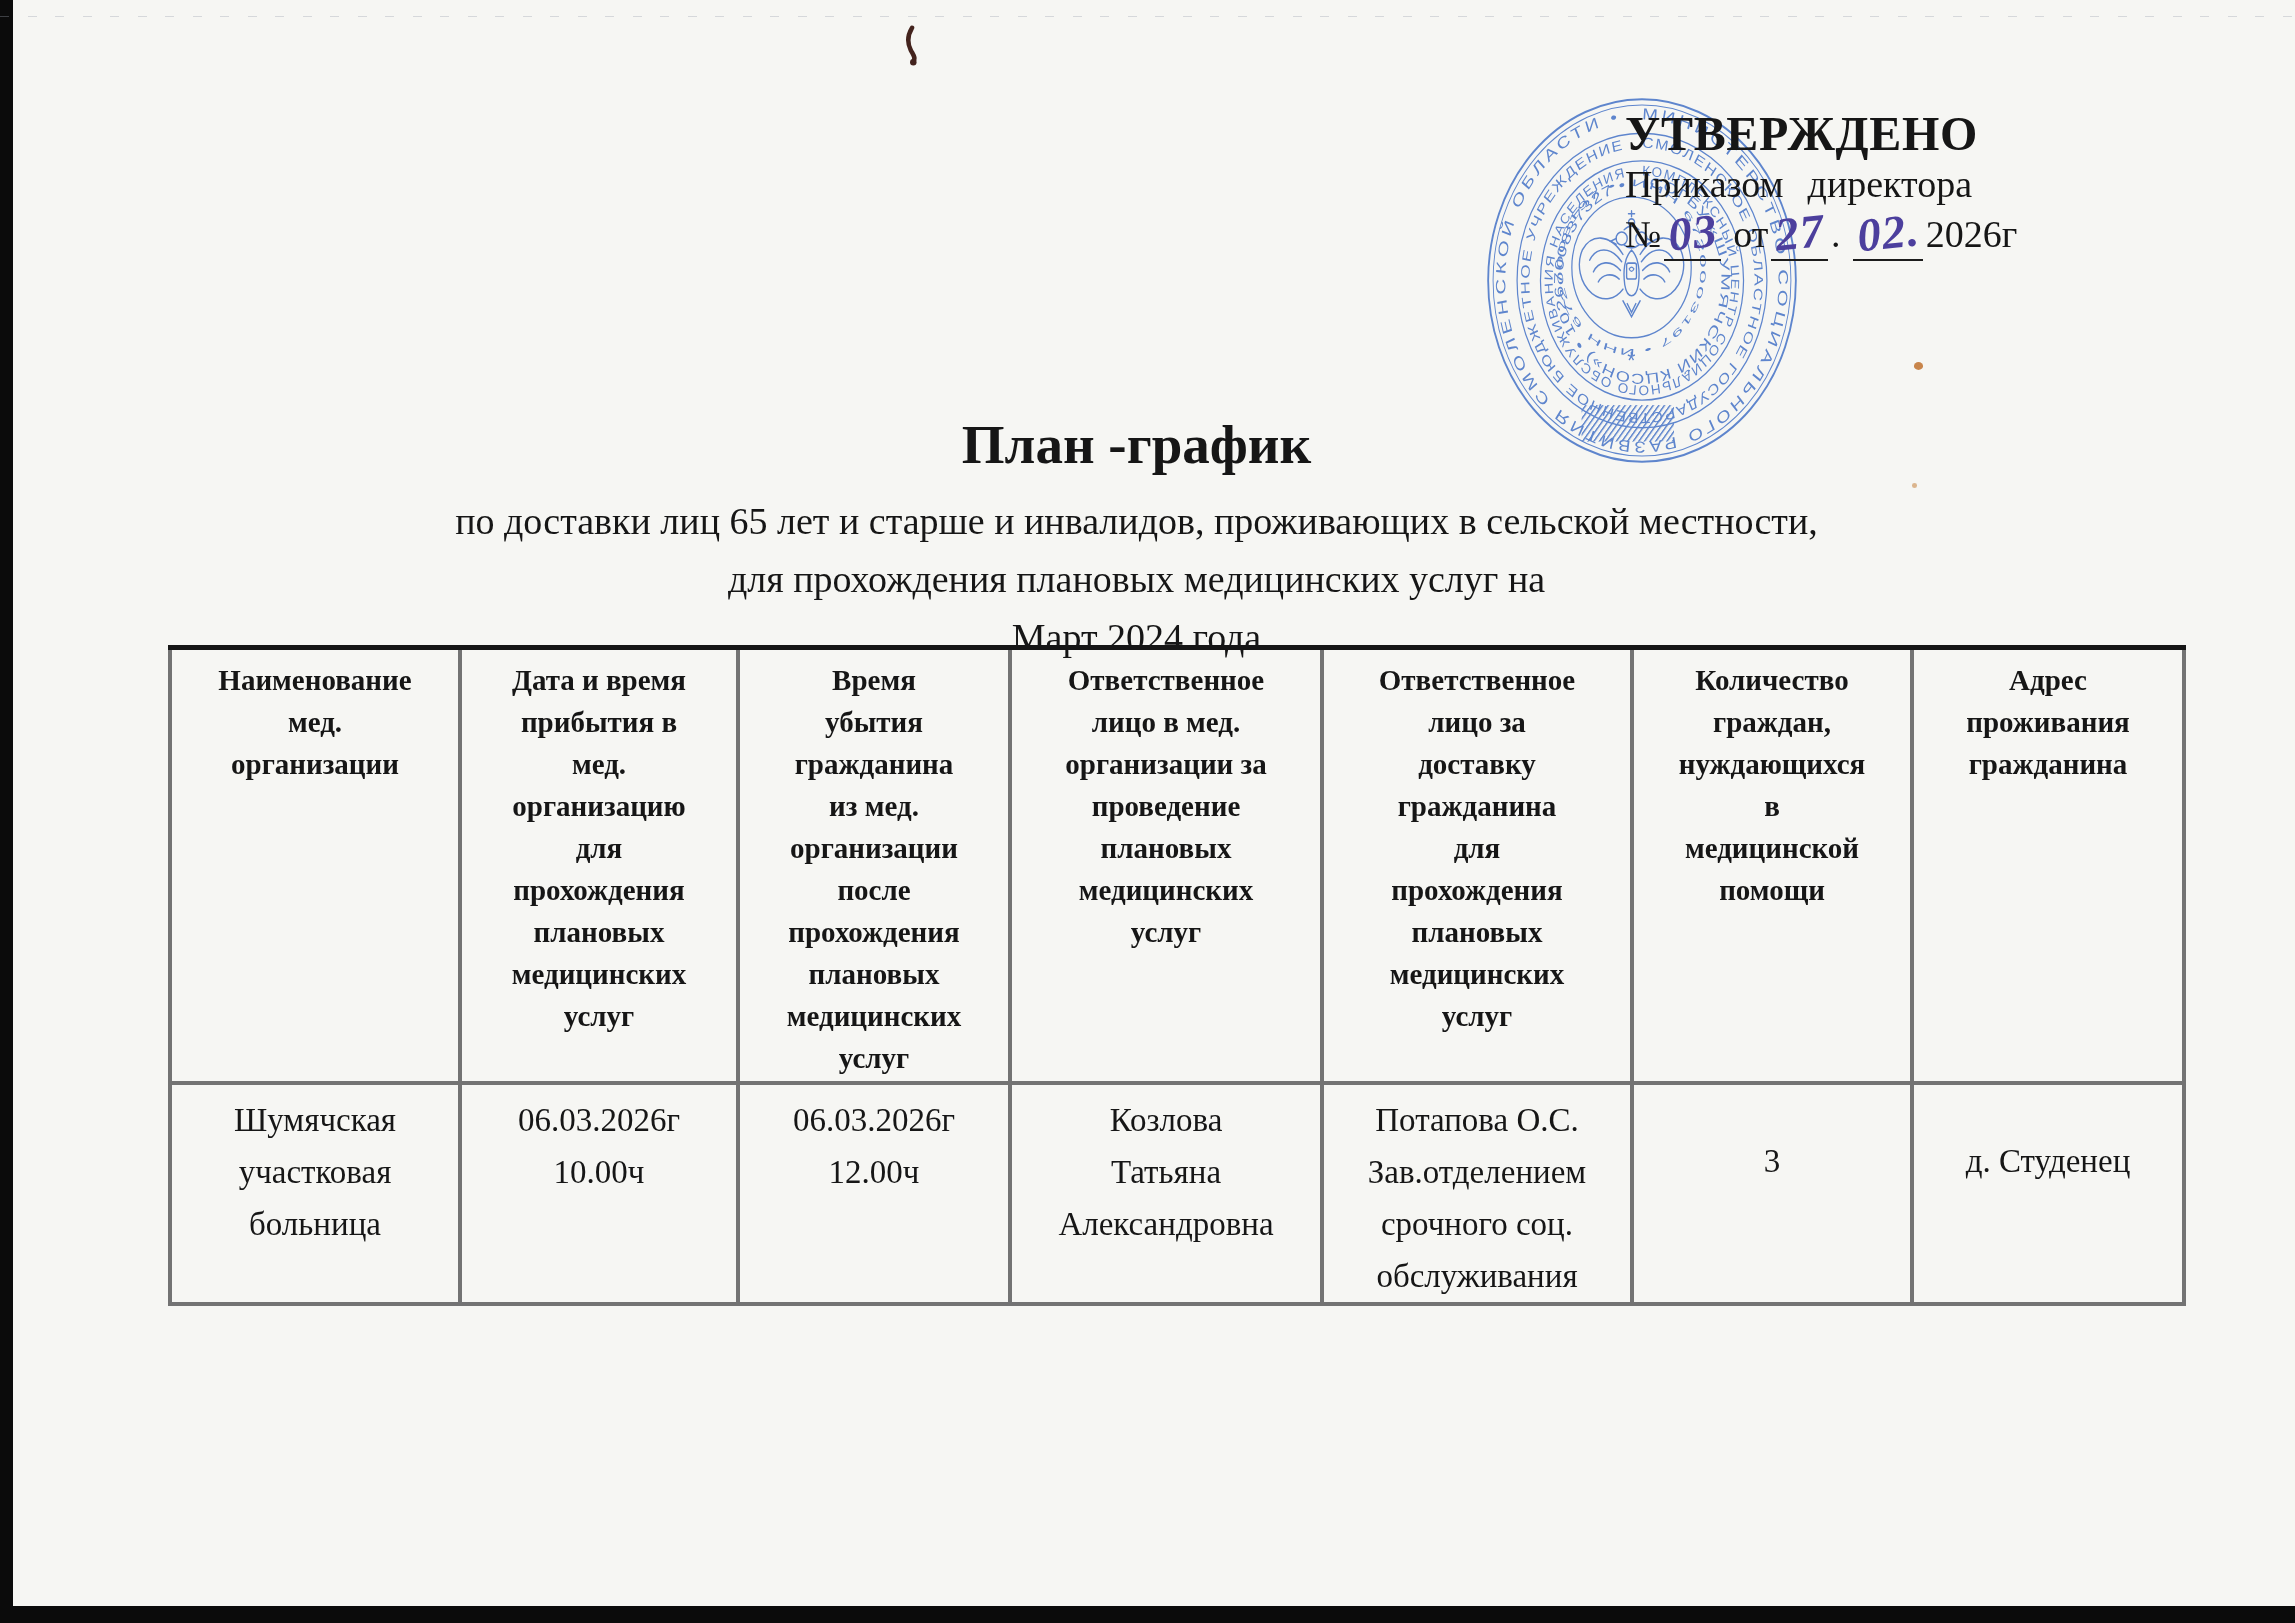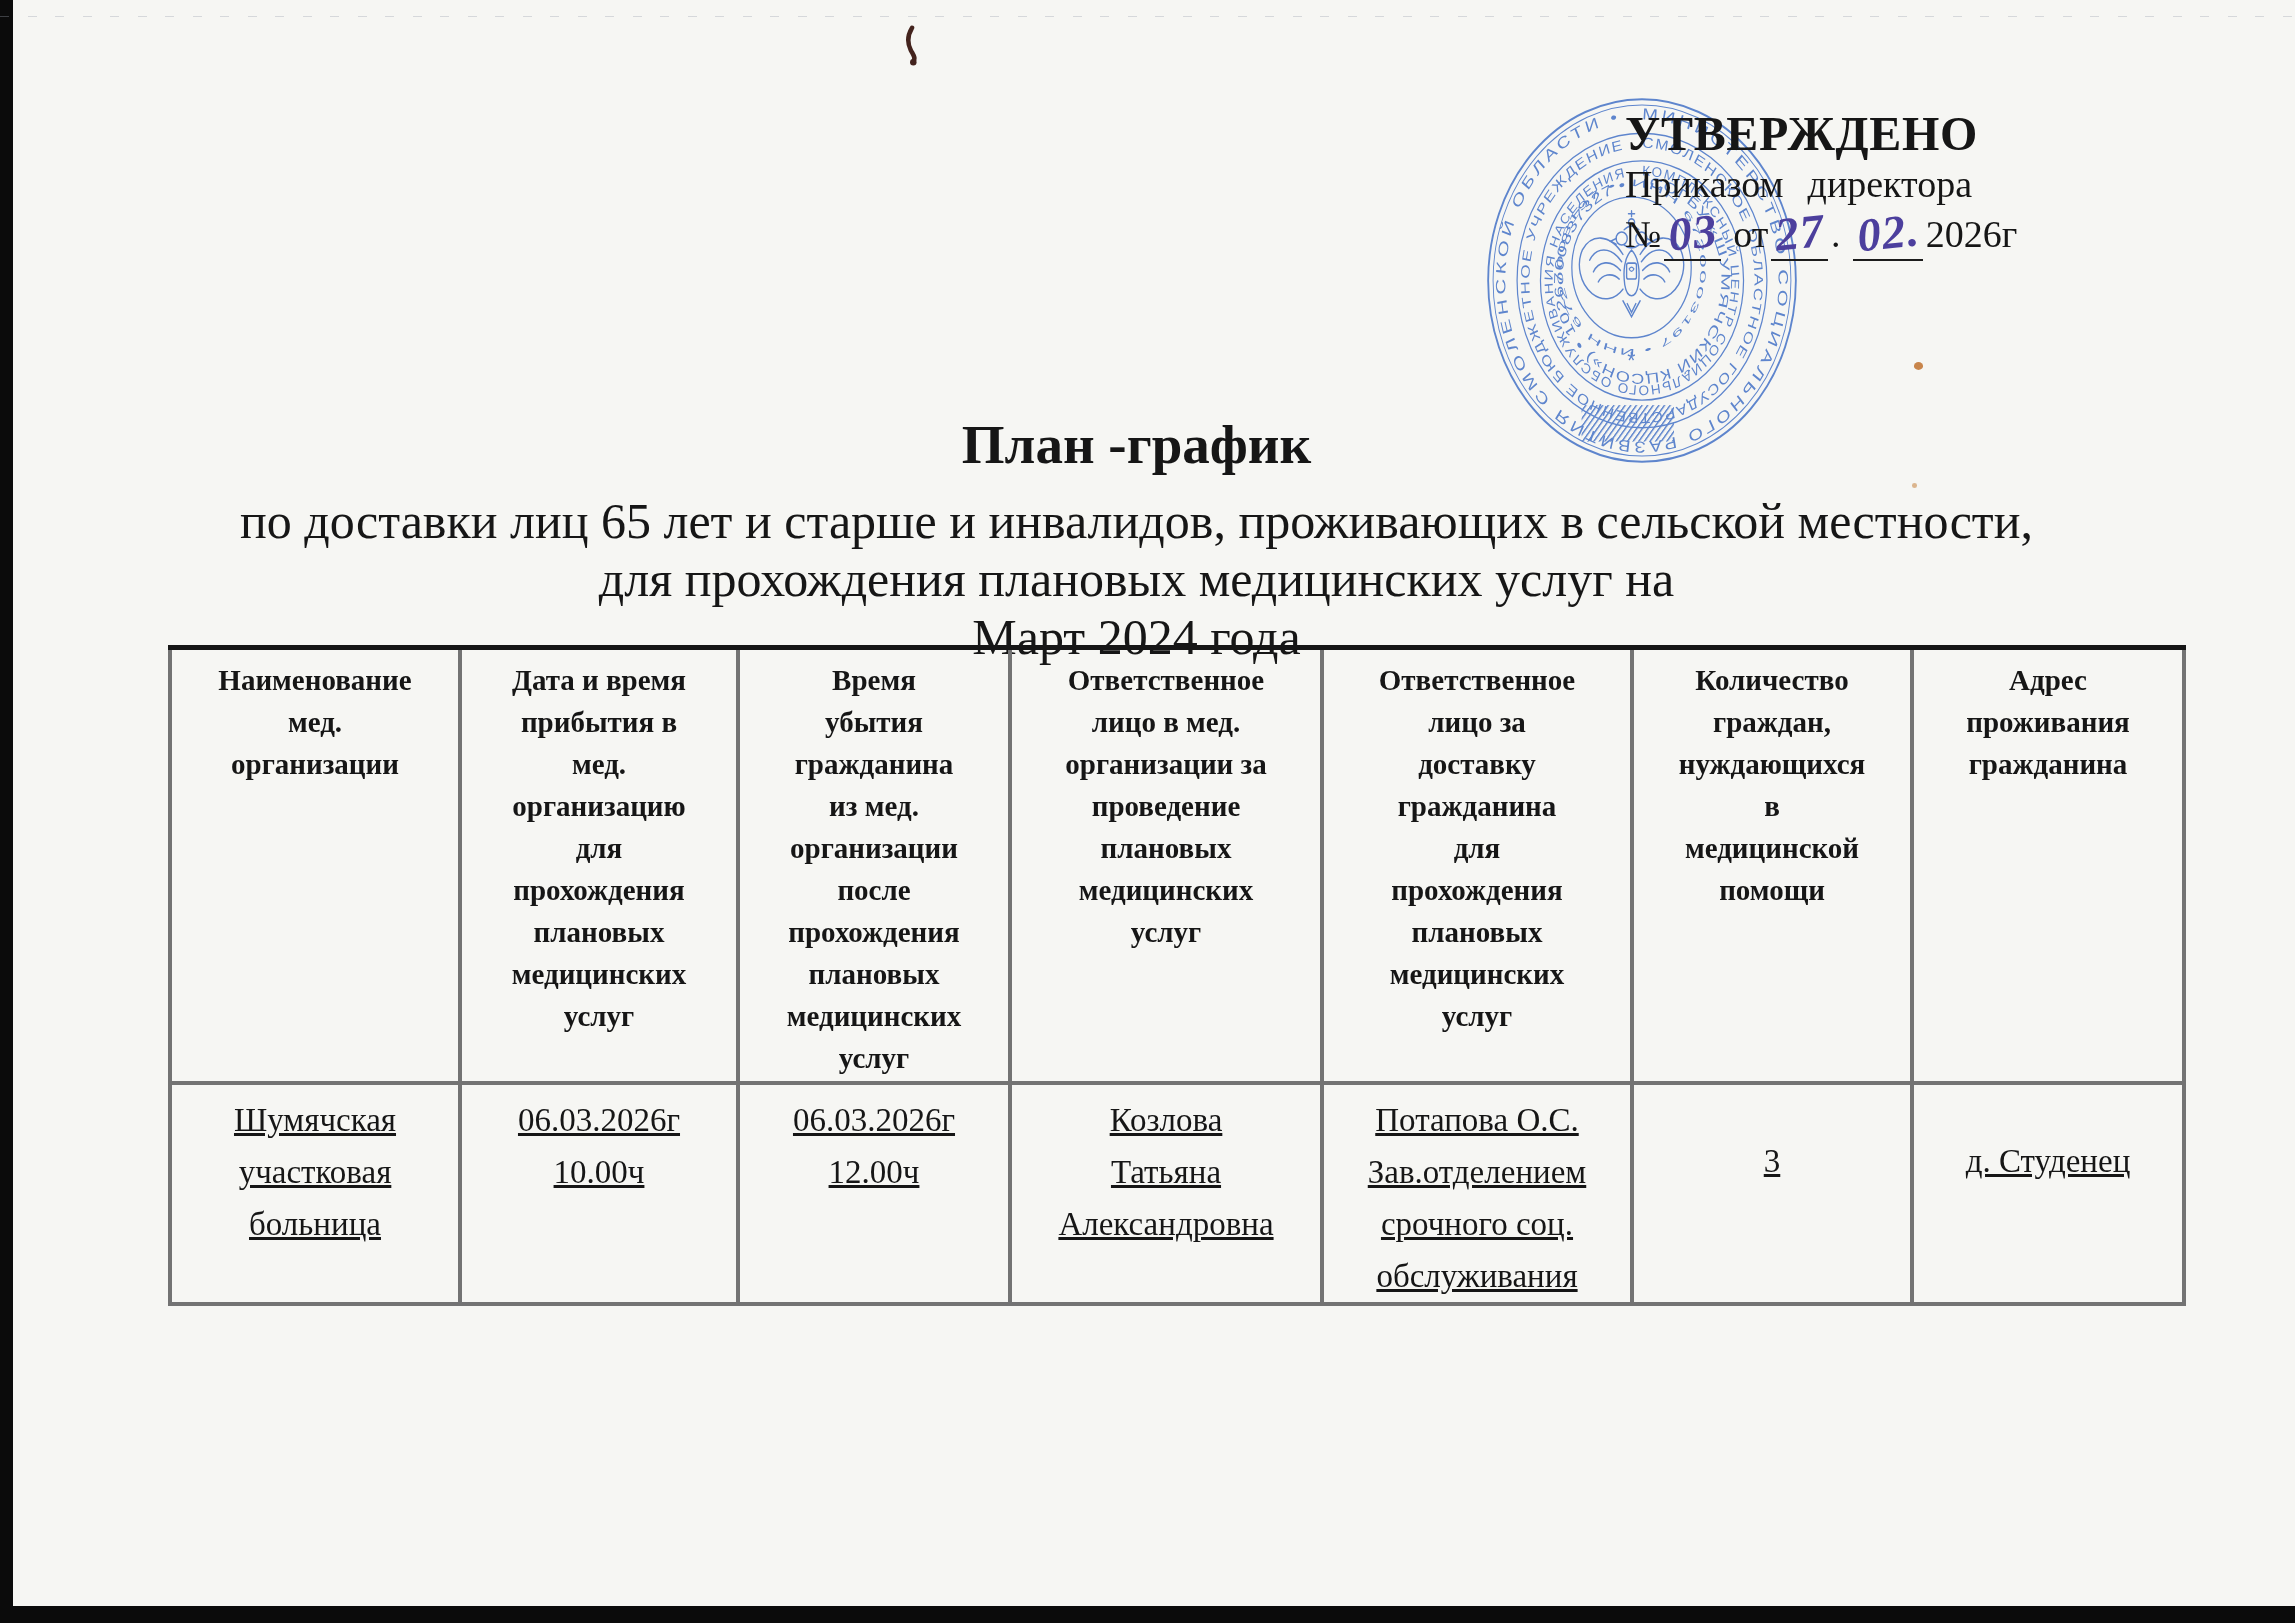--- a/index.html
+++ b/index.html
@@ -28,34 +28,34 @@
     font-size:47px;line-height:39px;transform:rotate(-6deg) translateY(1.3px);
     letter-spacing:1.3px;
   }
 
   
   .stamp{position:absolute;left:1482px;top:92px;width:320px;height:377px;z-index:1;opacity:.88;}
 
   
   .title-block{position:absolute;left:0;top:397px;width:2273px;text-align:center;z-index:2;}
   .title-block h1{margin:16px;font-size:55px;line-height:63px;font-weight:bold;}
-  .subtitle{font-size:50px;line-height:58px;margin-top:1px;}
+  .subtitle{font-size:38px;line-height:58px;margin-top:1px;}
 
   
   table.schedule{
     position:absolute;left:168px;top:645px;z-index:2;
     border-collapse:collapse;table-layout:fixed;width:2014px;
     border:3.3px solid #161616;border-top-width:5.2px;
   }
   .schedule th,.schedule td{
     border:4px solid #737373;vertical-align:top;text-align:center;
     white-space:pre-line;overflow:hidden;padding:9.2px 5.2px 0;
   }
   .schedule th{font-size:29px;line-height:42px;font-weight:bold;}
-  .schedule td{font-size:33px;line-height:52px;text-decoration:underline;}
+  .schedule td{font-size:33px;line-height:52px;}
   .schedule tr.hdr{height:435px;}
   .schedule tr.row{height:213px;}
   .schedule td.mid{padding-top:50px;}
 
   
   .squiggle{position:absolute;left:899px;top:25px;z-index:2;}
 </style>
 </head>
 <body>
 

